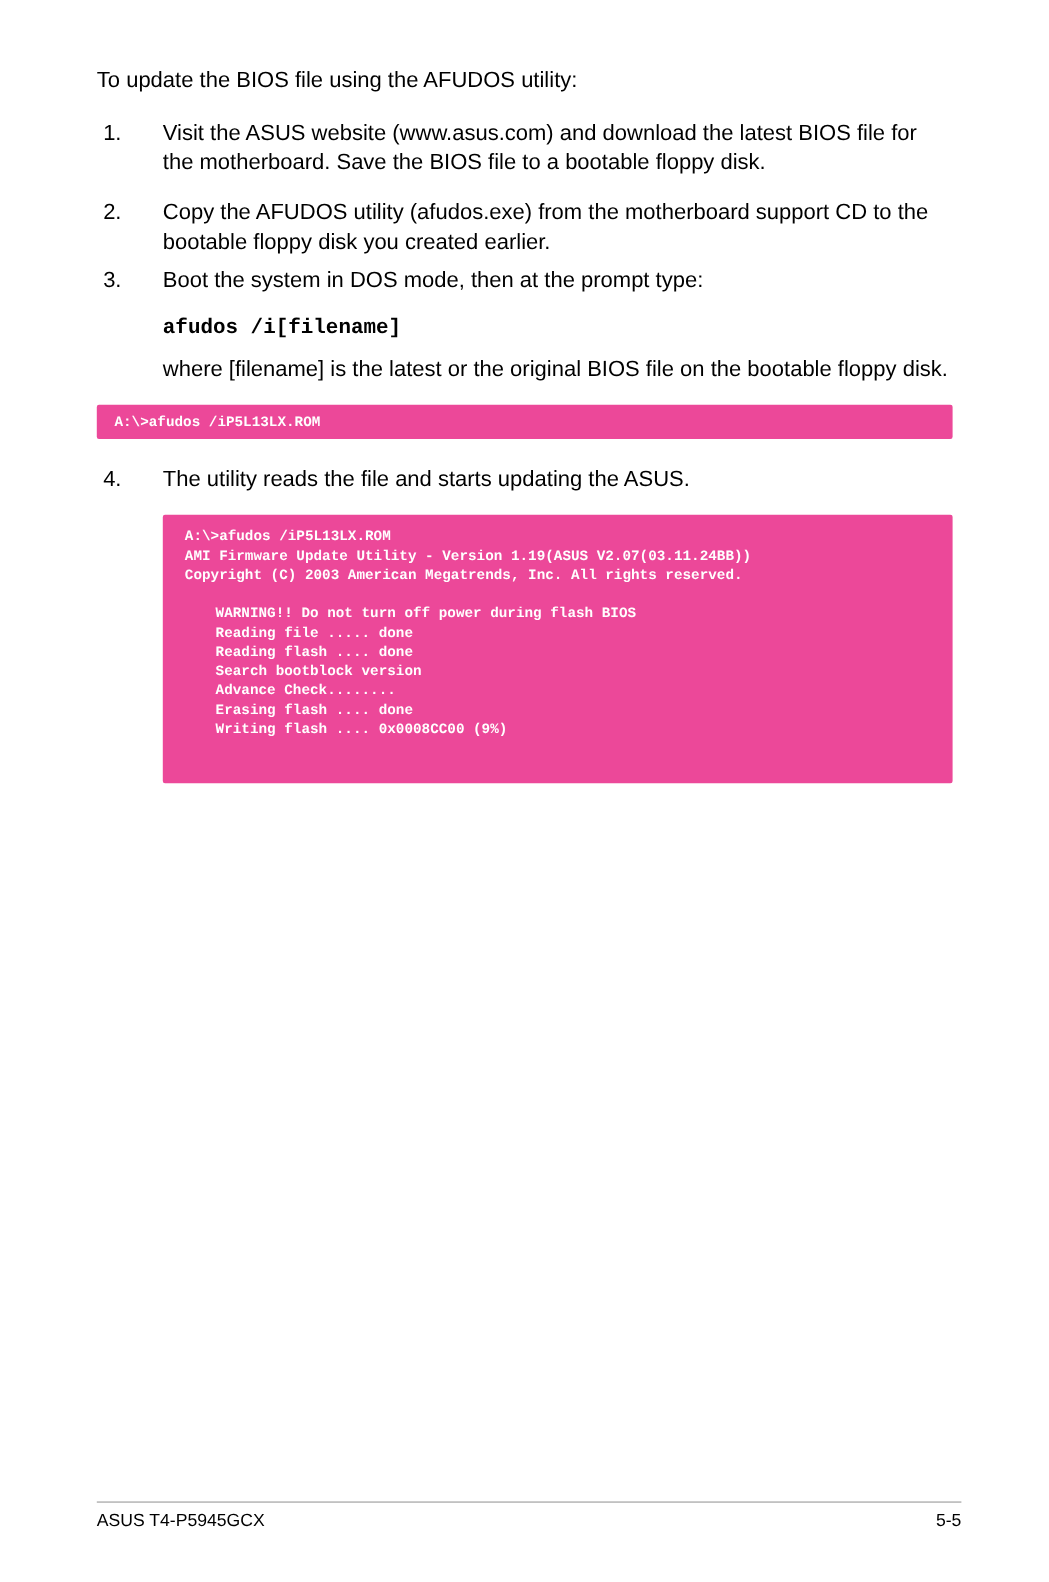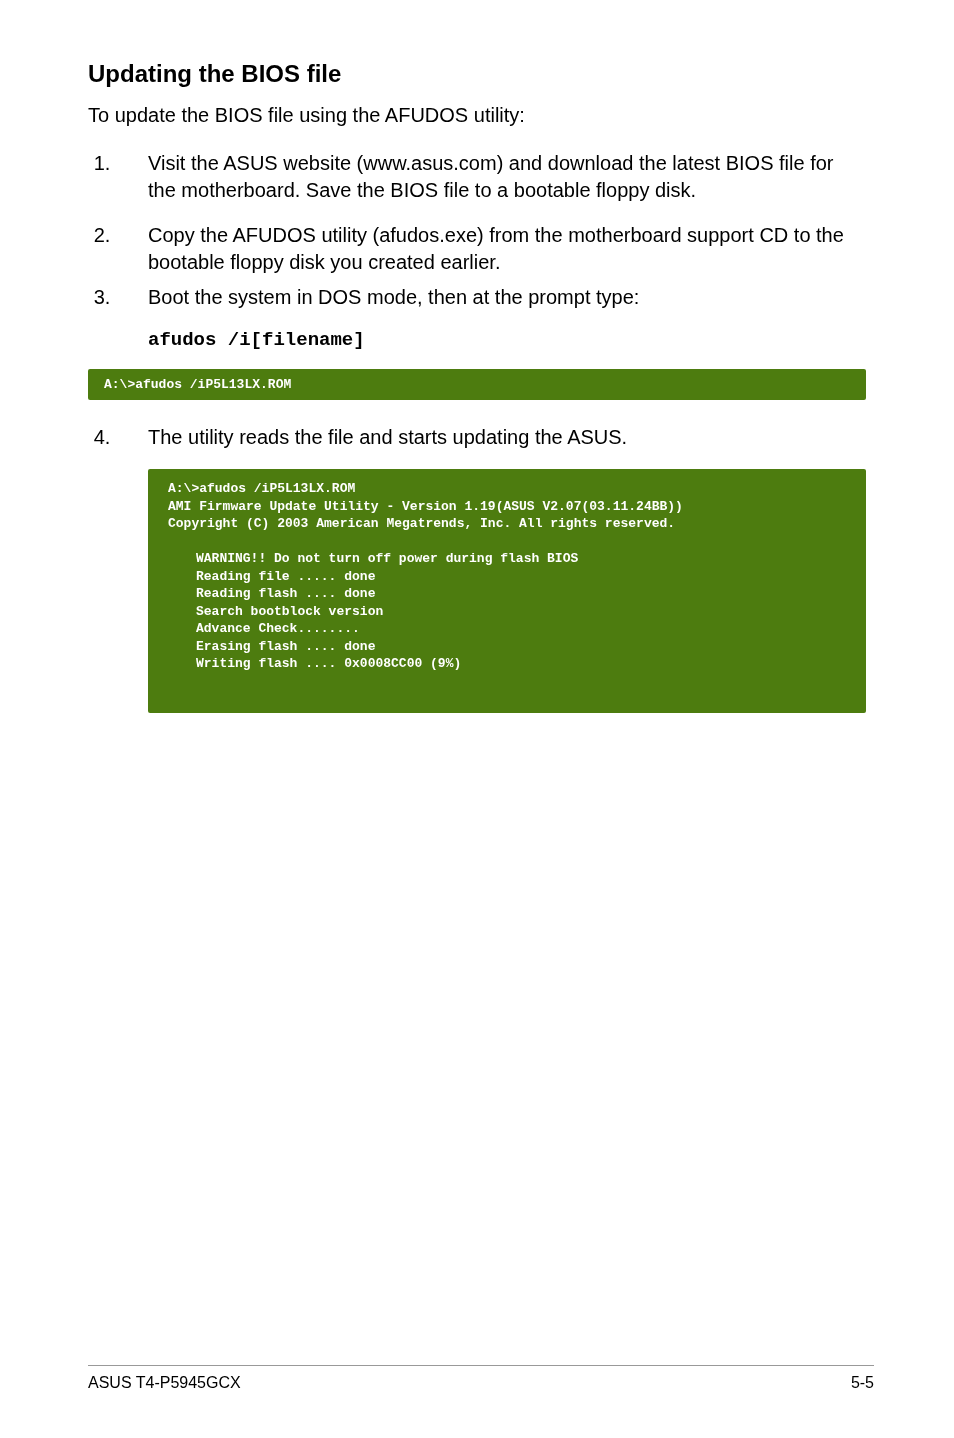--- a/index.html
+++ b/index.html
@@ -79,21 +79,21 @@
     display: block;
     margin: 4px 0 14px 0;
   }
   .body-para {
     font-size: 20px;
     line-height: 1.35;
     margin: 0 0 14px 0;
   }
 
   .term-block {
-    background: #4d7c0f;
+    background: #ec4899;
     color: #fff;
     font-family: "Courier New", Courier, monospace;
     font-size: 13px;
     font-weight: bold;
     padding: 8px 16px;
     margin: 6px 0 24px 0;
     border-radius: 2px;
     white-space: pre;
   }
   .term-block.narrow {
@@ -114,36 +114,36 @@
     font-size: 16px;
     display: flex;
     justify-content: space-between;
   }
 </style>
 </head>
 <body>
 
 <div class="page">
 
-  <h2 class="section-title">Updating the BIOS file</h2>
 
   <p class="lead">To update the BIOS file using the AFUDOS utility:</p>
 
   <ol class="main-list" start="1">
     <li>Visit the ASUS website (www.asus.com) and download the latest BIOS file for the motherboard. Save the BIOS file to a bootable floppy disk.</li>
   </ol>
 
 
   <ol class="main-list" start="2">
     <li class="tight">Copy the AFUDOS utility (afudos.exe) from the motherboard support CD to the bootable floppy disk you created earlier.</li>
     <li>Boot the system in DOS mode, then at the prompt type:</li>
   </ol>
 
   <div class="indent-block">
     <span class="code-inline">afudos /i[filename]</span>
+    <p class="body-para">where [filename] is the latest or the original BIOS file on the bootable floppy disk.</p>
   </div>
 
   <div class="term-block"><span>A:\&gt;afudos /iP5L13LX.ROM</span></div>
 
   <ol class="main-list" start="4">
     <li>The utility reads the file and starts updating the ASUS.</li>
   </ol>
 
   <div class="term-block narrow"><span>A:\&gt;afudos /iP5L13LX.ROM</span>
 <span>AMI Firmware Update Utility - Version 1.19(ASUS V2.07(03.11.24BB))</span>

